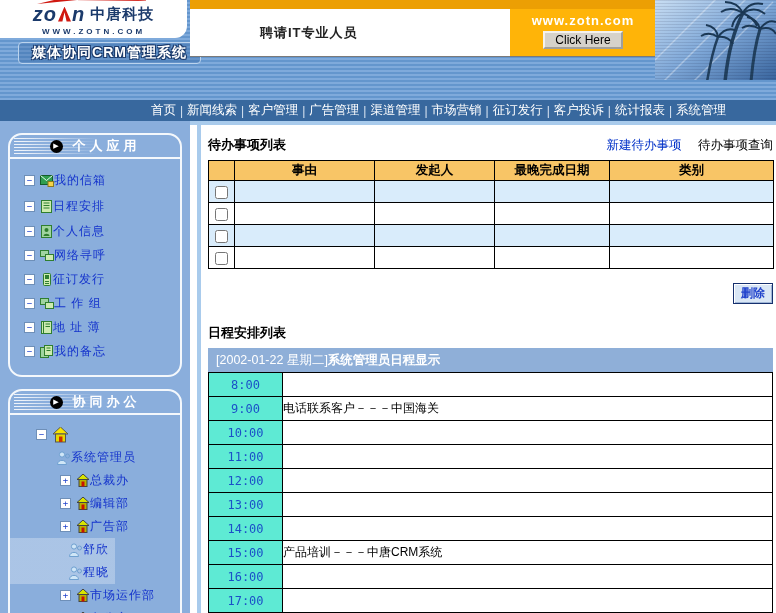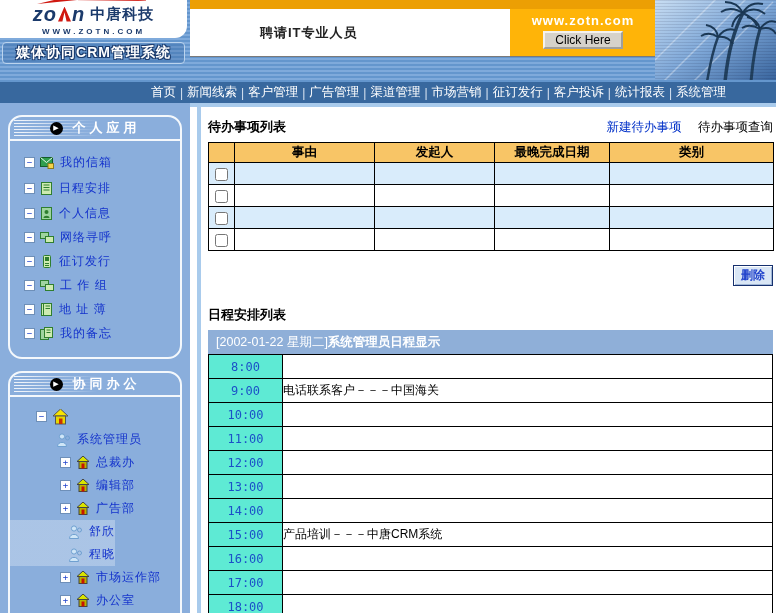--- a/index.html
+++ b/index.html
@@ -6,41 +6,41 @@
   html,body { margin:0; padding:0; }
   body {
     width:776px; height:613px; overflow:hidden;
     font-family:"Liberation Sans","DejaVu Sans",sans-serif;
     background:#fff;
   }
   .page { width:776px; height:613px; position:relative; overflow:hidden; }
 
   
   .header {
-    position:relative; height:82px;
+    position:relative; height:100px;
     background:repeating-linear-gradient(180deg,#6496CD 0 2px,#7FAADB 2px 4px);
     padding-left:39px;
   }
   .logo-box {
     position:absolute; left:0; top:0; width:187px; height:38px;
     background:#fff; border-radius:0 0 12px 0;
     display:flex; flex-direction:column; align-items:center; justify-content:center;
   }
   .brand-row { display:flex; align-items:center; font-style:italic; font-weight:bold; color:#1B3A6B; position:relative; }
   .brand-en { font-size:20px; letter-spacing:1px; }
   .brand-mark {
     display:inline-block; width:13px; height:15px; margin:0 1px;
     background:#D01810;
     clip-path:polygon(0 100%,50% 0,100% 100%,66% 100%,50% 38%,34% 100%);
   }
   .brand-swoosh { position:absolute; left:4px; top:-7px; width:120px; height:8px; pointer-events:none; }
   .brand-cn { font-size:15px; font-style:normal; margin-left:5px; letter-spacing:1px; }
   .logo-url { font-size:8px; letter-spacing:3px; color:#1B3A6B; font-weight:bold; margin-top:1px; }
   .subtitle {
-    position:absolute; left:2px; top:42px; width:183px; text-align:center;
+    position:absolute; left:18px; top:42px; width:183px; text-align:center;
     font-size:14px; font-weight:bold; color:#fff; letter-spacing:1px;
     text-shadow:1px 1px 0 #1B3A6B,-1px -1px 0 #1B3A6B,1px -1px 0 #1B3A6B,-1px 1px 0 #1B3A6B;
     border:1px solid #BBD4EE; border-radius:4px; padding:1px 0;
     background:rgba(40,90,150,.28);
   }
 
   .banner {
     position:absolute; left:190px; top:0; width:466px; height:57px;
     display:flex; cursor:pointer; border-bottom:1px solid #7A7A7A;
   }
@@ -85,21 +85,21 @@
   .panel-body { padding:8px 0 12px; }
 
   .p-item { display:flex; align-items:center; height:24px; padding-left:14px; }
   .p-item.tall { height:26px; }
   .minusbox {
     width:11px; height:11px; background:#fff; border:1px solid #6E8FB8; color:#2244CC;
     font-size:9px; line-height:9px; text-align:center; cursor:pointer; flex:none;
     font-family:"DejaVu Sans Mono",monospace;
   }
   .p-icon { margin-left:5px; flex:none; display:flex; }
-  .s-label { color:#1433CC; font-size:12px; letter-spacing:1px; cursor:pointer; margin-left:6px; white-space:nowrap;text-align:right; }
+  .s-label { color:#1433CC; font-size:12px; letter-spacing:1px; cursor:pointer; margin-left:0; white-space:nowrap;text-align:right; }
 
   .t-row { display:flex; align-items:center; height:23px; }
   .t-root  { padding-left:26px; }
   .t-user  { padding-left:42px; }
   .t-dept  { padding-left:50px; }
   .t-user2 { padding-left:54px; background:linear-gradient(90deg,rgba(255,255,255,.28) 0 62%,transparent 62%); }
 
   
   .content {
     flex:1; background:#fff; border-top:4px solid #A9CBEC;

